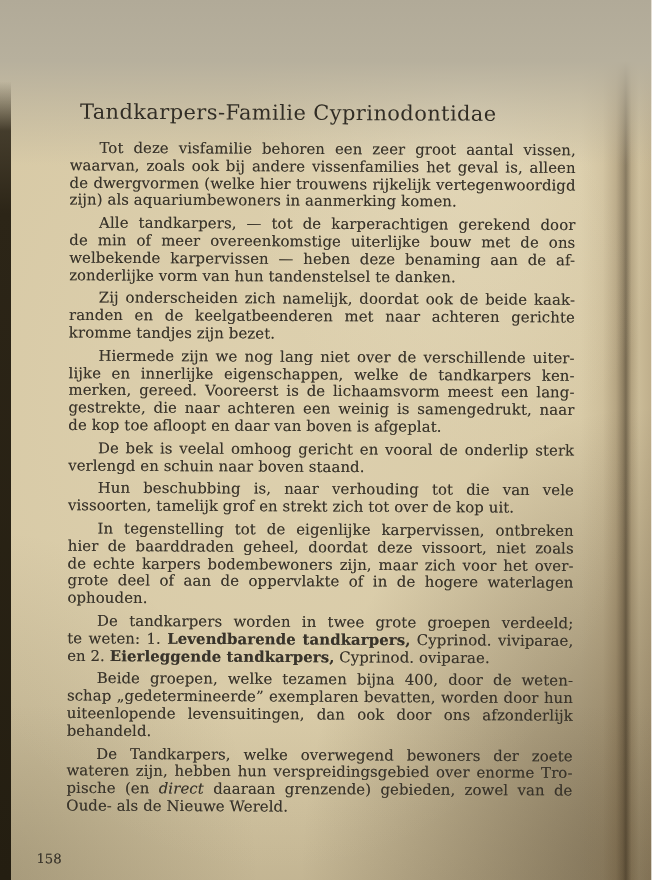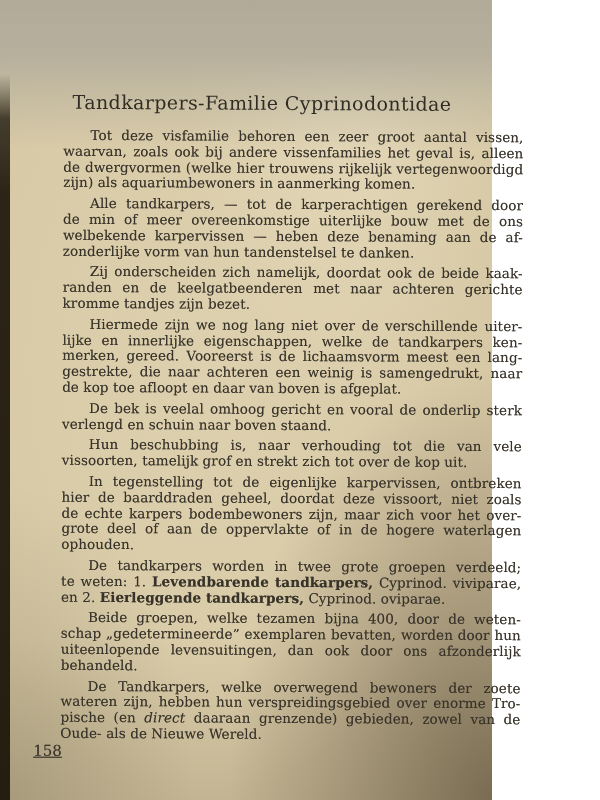--- a/index.html
+++ b/index.html
@@ -5,21 +5,21 @@
   html, body {
     margin: 0;
     padding: 0;
     width: 600px;
     height: 800px;
     overflow: hidden;
   }
   
   .photo {
     position: relative;
-    width: 492px;
+    width: 592px;
     height: 800px;
     background-color: #d7c9a5;
     background-image:
       
       linear-gradient(to bottom,
         #b1aa98 0px, #b7b09d 55px,
         rgba(183,176,157,0.55) 95px,
         rgba(215,201,165,0) 150px),
       
       radial-gradient(ellipse at 72% 10%, rgba(235,225,198,0.55), rgba(235,225,198,0) 34%),
@@ -82,25 +82,24 @@
     text-align-last: justify;
     letter-spacing: 0.1px;
     text-shadow: 0 0 0.35px rgba(56,51,42,0.55);
   }
   .line.first { text-indent: 27px; }
   .line.last  { text-align-last: left; }
   .line b { font-weight: bold; }
   .line i { }
   .page-number {
     position: absolute;
-    left: -27px; top: 651px;
-    font-size: 15px;
+    left: -27px; top: 683px;
+    font-size: 12px;
     color: #3b362c;
     text-shadow: 0 0 0.35px rgba(56,51,42,0.55);
-    text-decoration: underline;
   }
 </style>
 </head>
 <body>
 
 <div class="photo">
   <div class="left-edge"></div>
   <div class="page-content">
     <h1 class="title">Tandkarpers-Familie Cyprinodontidae</h1>
     <div id="body-text">

